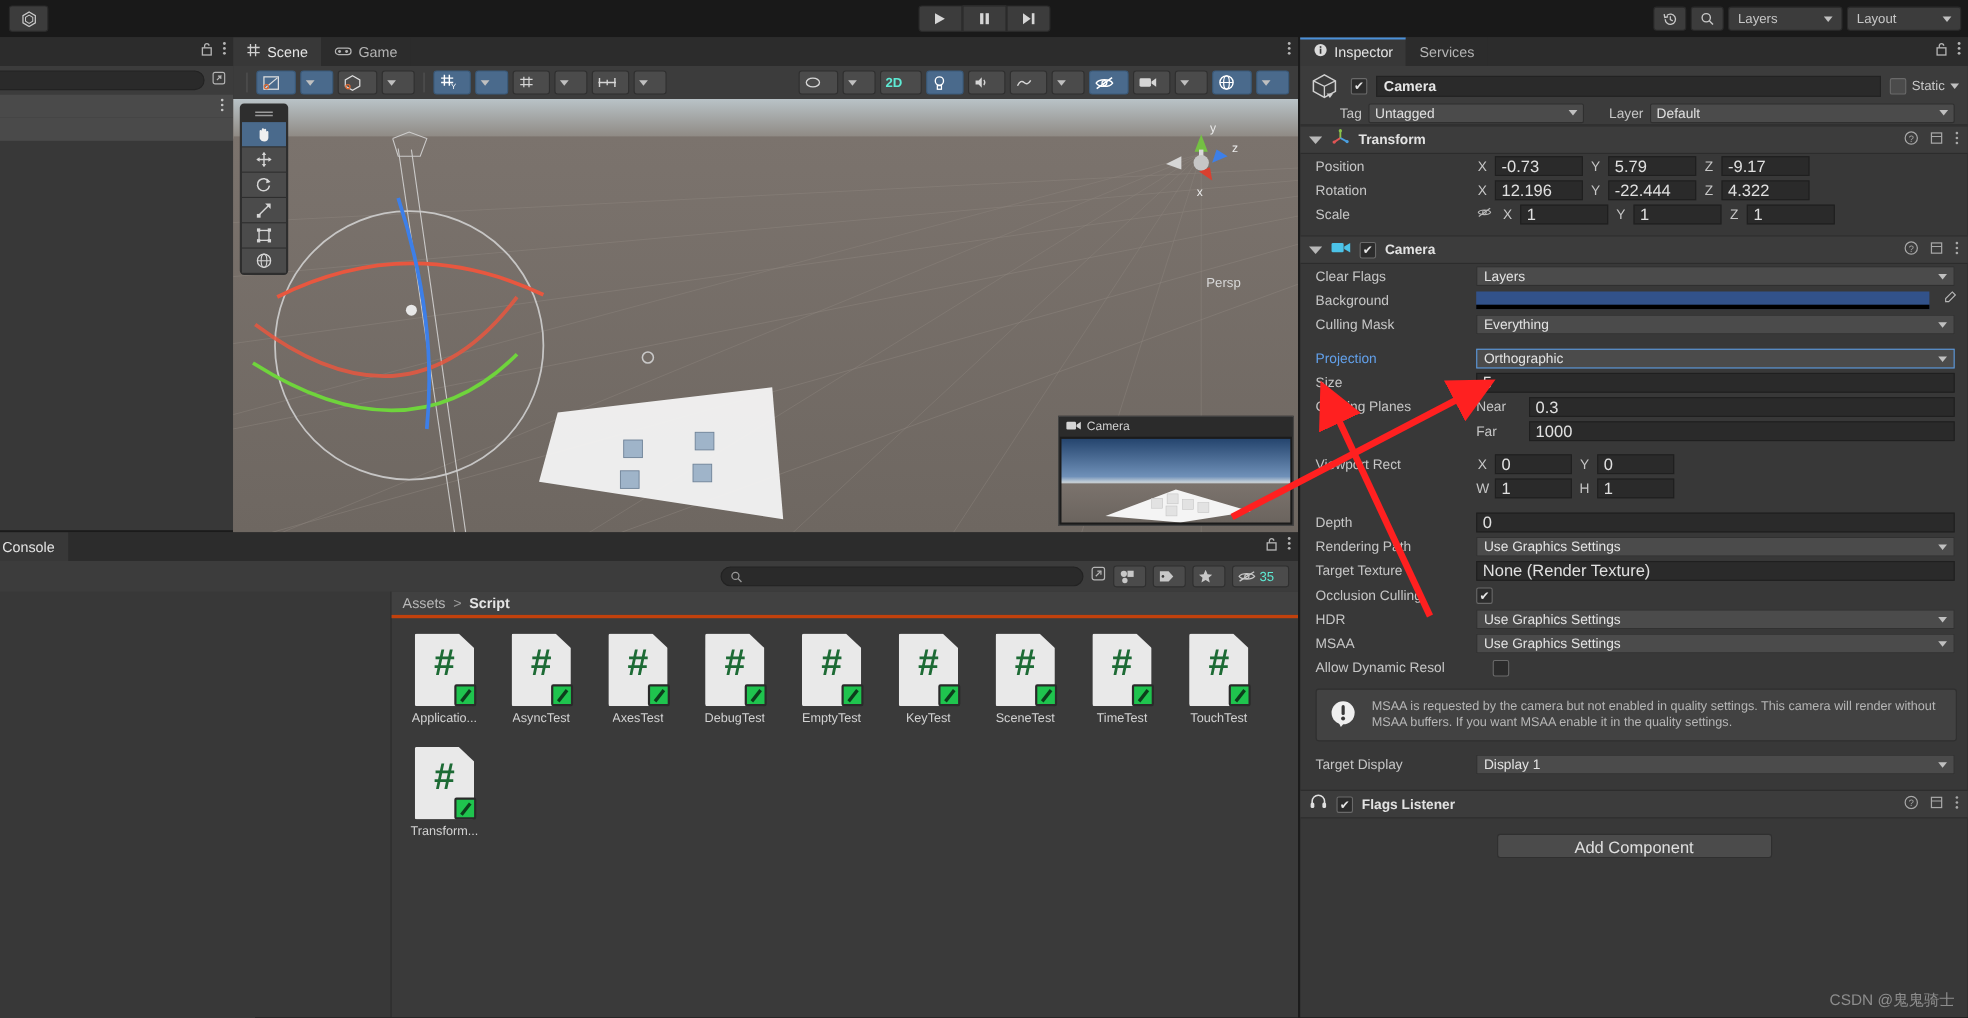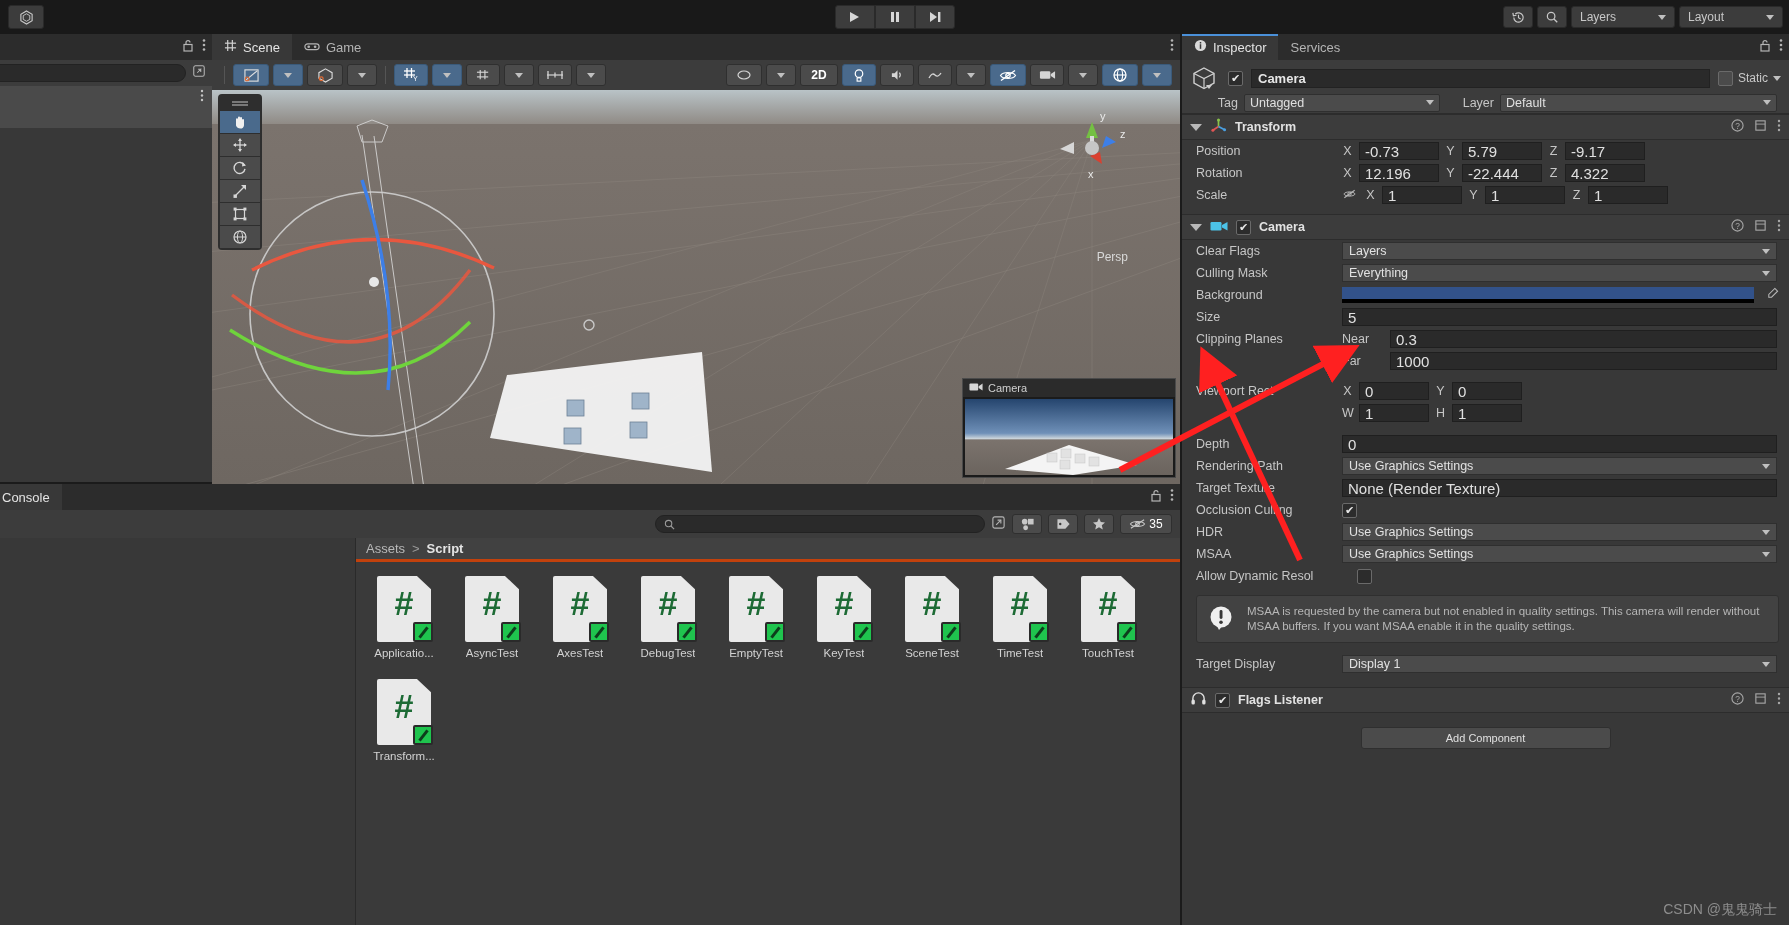--- a/index.html
+++ b/index.html
@@ -71,22 +71,22 @@
   .hier-row.scene { background: #4a4a4a; color: #e8e8e8; font-weight: bold; }
   .hier-row.selected { background: #4a4a4a; }
 
   
   #sceneview { left: 212px; top: 34px; width: 968px; height: 450px; background: #383838; }
   .scene-toolbar {
     position: absolute; left: 0; top: 26px; width: 968px; height: 30px;
     background: #3c3c3c; display: flex; align-items: center; padding: 0 8px; gap: 4px;
   }
   .st-btn { height: 22px; min-width: 30px; background: #4b4b4b; border: 1px solid #2f2f2f;
-            border-radius: 3px; display: flex; align-items: center; justify-content: center;
-            color: #ffffff; font-size: 12px; padding: 0 4px; }
+            border-radius: 3px; display: flex; align-items: center; justify-content: flex-start;
+            color: #5eead4; font-size: 12px; padding: 0 4px; }
   .st-btn.sel { background: #4a6a8c; border-color: #3a5a7a; }
   .st-sep { width: 1px; height: 18px; background: #555; margin: 0 4px; }
   .st-right { margin-left: auto; display: flex; gap: 4px; align-items: center; }
   .scene-canvas {
     position: absolute; left: 0; top: 56px; width: 968px; height: 394px;
     overflow: hidden; background: #78706a;
   }
   .sky { position: absolute; left: 0; top: 0; width: 100%; height: 36px;
          background: linear-gradient(#b9c3c7, #8d8781); }
   .ground { position: absolute; left: 0; top: 34px; width: 100%; height: 360px;
@@ -185,21 +185,21 @@
              display: flex; align-items: center; justify-content: space-between;
              padding: 0 6px; font-size: 12.5px; color: #e2e2e2; }
   .dd-wide.focus { border: 1px solid #5a9ae0; background: #4b4b4b; }
   .color-swatch { flex: 1; height: 16px; background: #32528a; border-bottom: 4px solid #000; }
   .help-box { margin: 8px 10px 6px 14px; background: #424242; border: 1px solid #2f2f2f;
               border-radius: 3px; display: flex; gap: 10px; padding: 8px 10px; }
   .help-icon { width: 30px; height: 30px; flex-shrink: 0; position: relative; }
   .help-text { font-size: 11.5px; line-height: 15px; color: #b6b6b6; }
   .add-comp { margin: 14px auto 12px auto; width: 250px; height: 22px; background: #4b4b4b;
               border: 1px solid #2f2f2f; border-radius: 3px; display: flex;
-              align-items: center; justify-content: center; font-size: 11px; color: #e0e0e0; }
+              align-items: flex-end; justify-content: center; font-size: 15px; color: #e0e0e0; }
 
   
   .overlay { position: absolute; left: 0; top: 0; width: 1789px; height: 925px;
              pointer-events: none; z-index: 50; }
   .watermark { position: absolute; right: 12px; bottom: 6px; font-size: 14px;
                color: #8d8d8d; z-index: 60; }
 </style>
 </head>
 <body>
 
@@ -993,36 +993,43 @@
       </div>
 
       <div class="prow">
         <span class="plabel">Clear Flags</span>
         <span class="dd-wide" style="margin-right:4px">
           <span>Layers</span>
           <span class="caret"></span>
         </span>
       </div>
       <div class="prow">
-        <span class="plabel">Culling Mask</span>
-        <span class="dd-wide" style="margin-right:4px">
-          <span>Everything</span>
-          <span class="caret"></span>
-        </span>
-      </div>
-      <div class="prow">
         <span class="plabel">Background</span>
         <span class="color-swatch" style="margin-right:4px"></span>
         <span style="margin-left:2px;margin-right:2px">
           <svg width="13" height="13" viewBox="0 0 14 14">
               <path d="M9.5 1.5 12.5 4.5 6 11 3 11 3 8Z" fill="none" stroke="#b8b8b8" stroke-width="1.1"></path>
             </svg>
         </span>
       </div>
-
+      <div class="prow">
+        <span class="plabel">Culling Mask</span>
+        <span class="dd-wide" style="margin-right:4px">
+          <span>Everything</span>
+          <span class="caret"></span>
+        </span>
+      </div>
+
+      <div class="prow" style="margin-top:9px">
+        <span class="plabel mod">Projection</span>
+        <span class="dd-wide focus" style="margin-right:4px">
+          <span>Orthographic</span>
+          <span class="caret"></span>
+        </span>
+      </div>
       <div class="prow">
         <span class="plabel">Size</span>
         <span class="field" style="flex:1;margin-right:4px">
           <span>5</span>
         </span>
       </div>
       <div class="prow">
         <span class="plabel">Clipping Planes</span>
         <span class="lbl-sm" style="width:42px">Near</span>
         <span class="field" style="flex:1;margin-right:4px">

